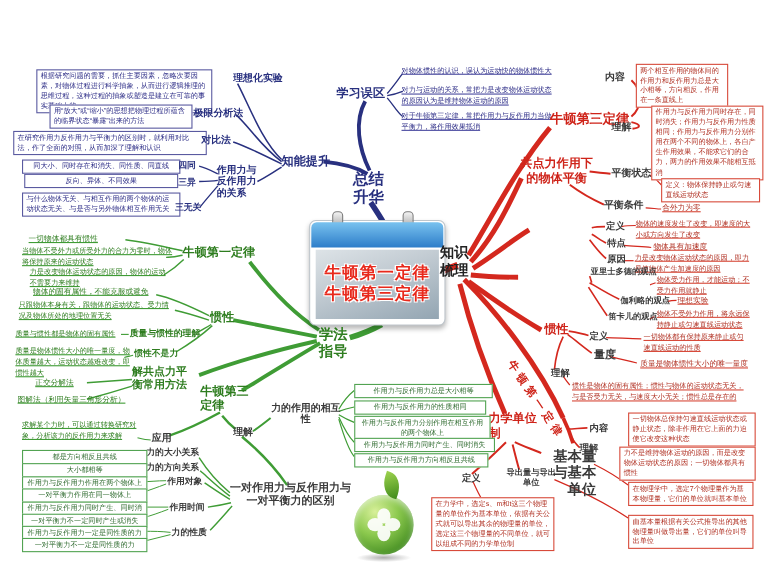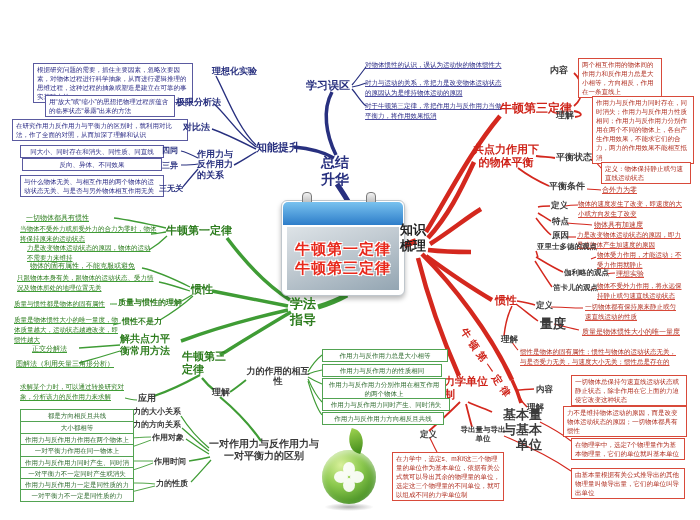--- a/index.html
+++ b/index.html
@@ -219,21 +219,21 @@
   <div class="n lbl c-d" style="left:537px;top:243px;font-size:7.5px;">亚里士多德的观点</div>
   <div class="n leaf leaf-r" style="left:597px;top:250px;width:86px;">物体受力作用，才能运动；不受力作用就静止</div>
   <div class="n lbl c-d" style="left:564px;top:269px;font-size:7.5px;">伽利略的观点</div>
   <div class="n leaf leaf-r" style="left:616px;top:269px;font-size:7px;">理想实验</div>
   <div class="n lbl c-d" style="left:553px;top:284px;font-size:7.5px;">笛卡儿的观点</div>
   <div class="n leaf leaf-r" style="left:597px;top:281px;width:88px;">物体不受外力作用，将永远保持静止或匀速直线运动状态</div>
 
   <div class="n lbl c-r" style="left:495px;top:294px;font-size:11px;">惯性</div>
   <div class="n lbl c-d" style="left:536px;top:301px;font-size:8.5px;">定义</div>
   <div class="n leaf leaf-r" style="left:585px;top:302px;width:96px;">一切物体都有保持原来静止或匀速直线运动的性质</div>
-  <div class="n lbl c-d" style="left:540px;top:317px;font-size:13px;">量度</div>
+  <div class="n lbl c-d" style="left:540px;top:317px;font-size:10px;">量度</div>
   <div class="n leaf leaf-r" style="left:582px;top:327px;font-size:7px;">质量是物体惯性大小的唯一量度</div>
   <div class="n lbl c-d" style="left:501px;top:335px;font-size:8.5px;">理解</div>
   <div class="n leaf leaf-r" style="left:520px;top:347px;width:162px;">惯性是物体的固有属性；惯性与物体的运动状态无关，与是否受力无关，与速度大小无关；惯性总是存在的</div>
 
   <div class="n lbl c-r" style="left:468px;top:326px;font-size:10px;letter-spacing:4px;transform:rotate(56deg);transform-origin:left top;white-space:nowrap;">牛顿第一定律</div>
   <div class="n lbl c-d" style="left:536px;top:385px;font-size:8.5px;">内容</div>
   <div class="n box box-r" style="left:571px;top:375px;width:108px;">一切物体总保持匀速直线运动状态或静止状态，除非作用在它上面的力迫使它改变这种状态</div>
   <div class="n lbl c-d" style="left:527px;top:403px;font-size:8.5px;">理解</div>
   <div class="n box box-r" style="left:563px;top:406px;width:116px;">力不是维持物体运动的原因，而是改变物体运动状态的原因；一切物体都具有惯性</div>
 

